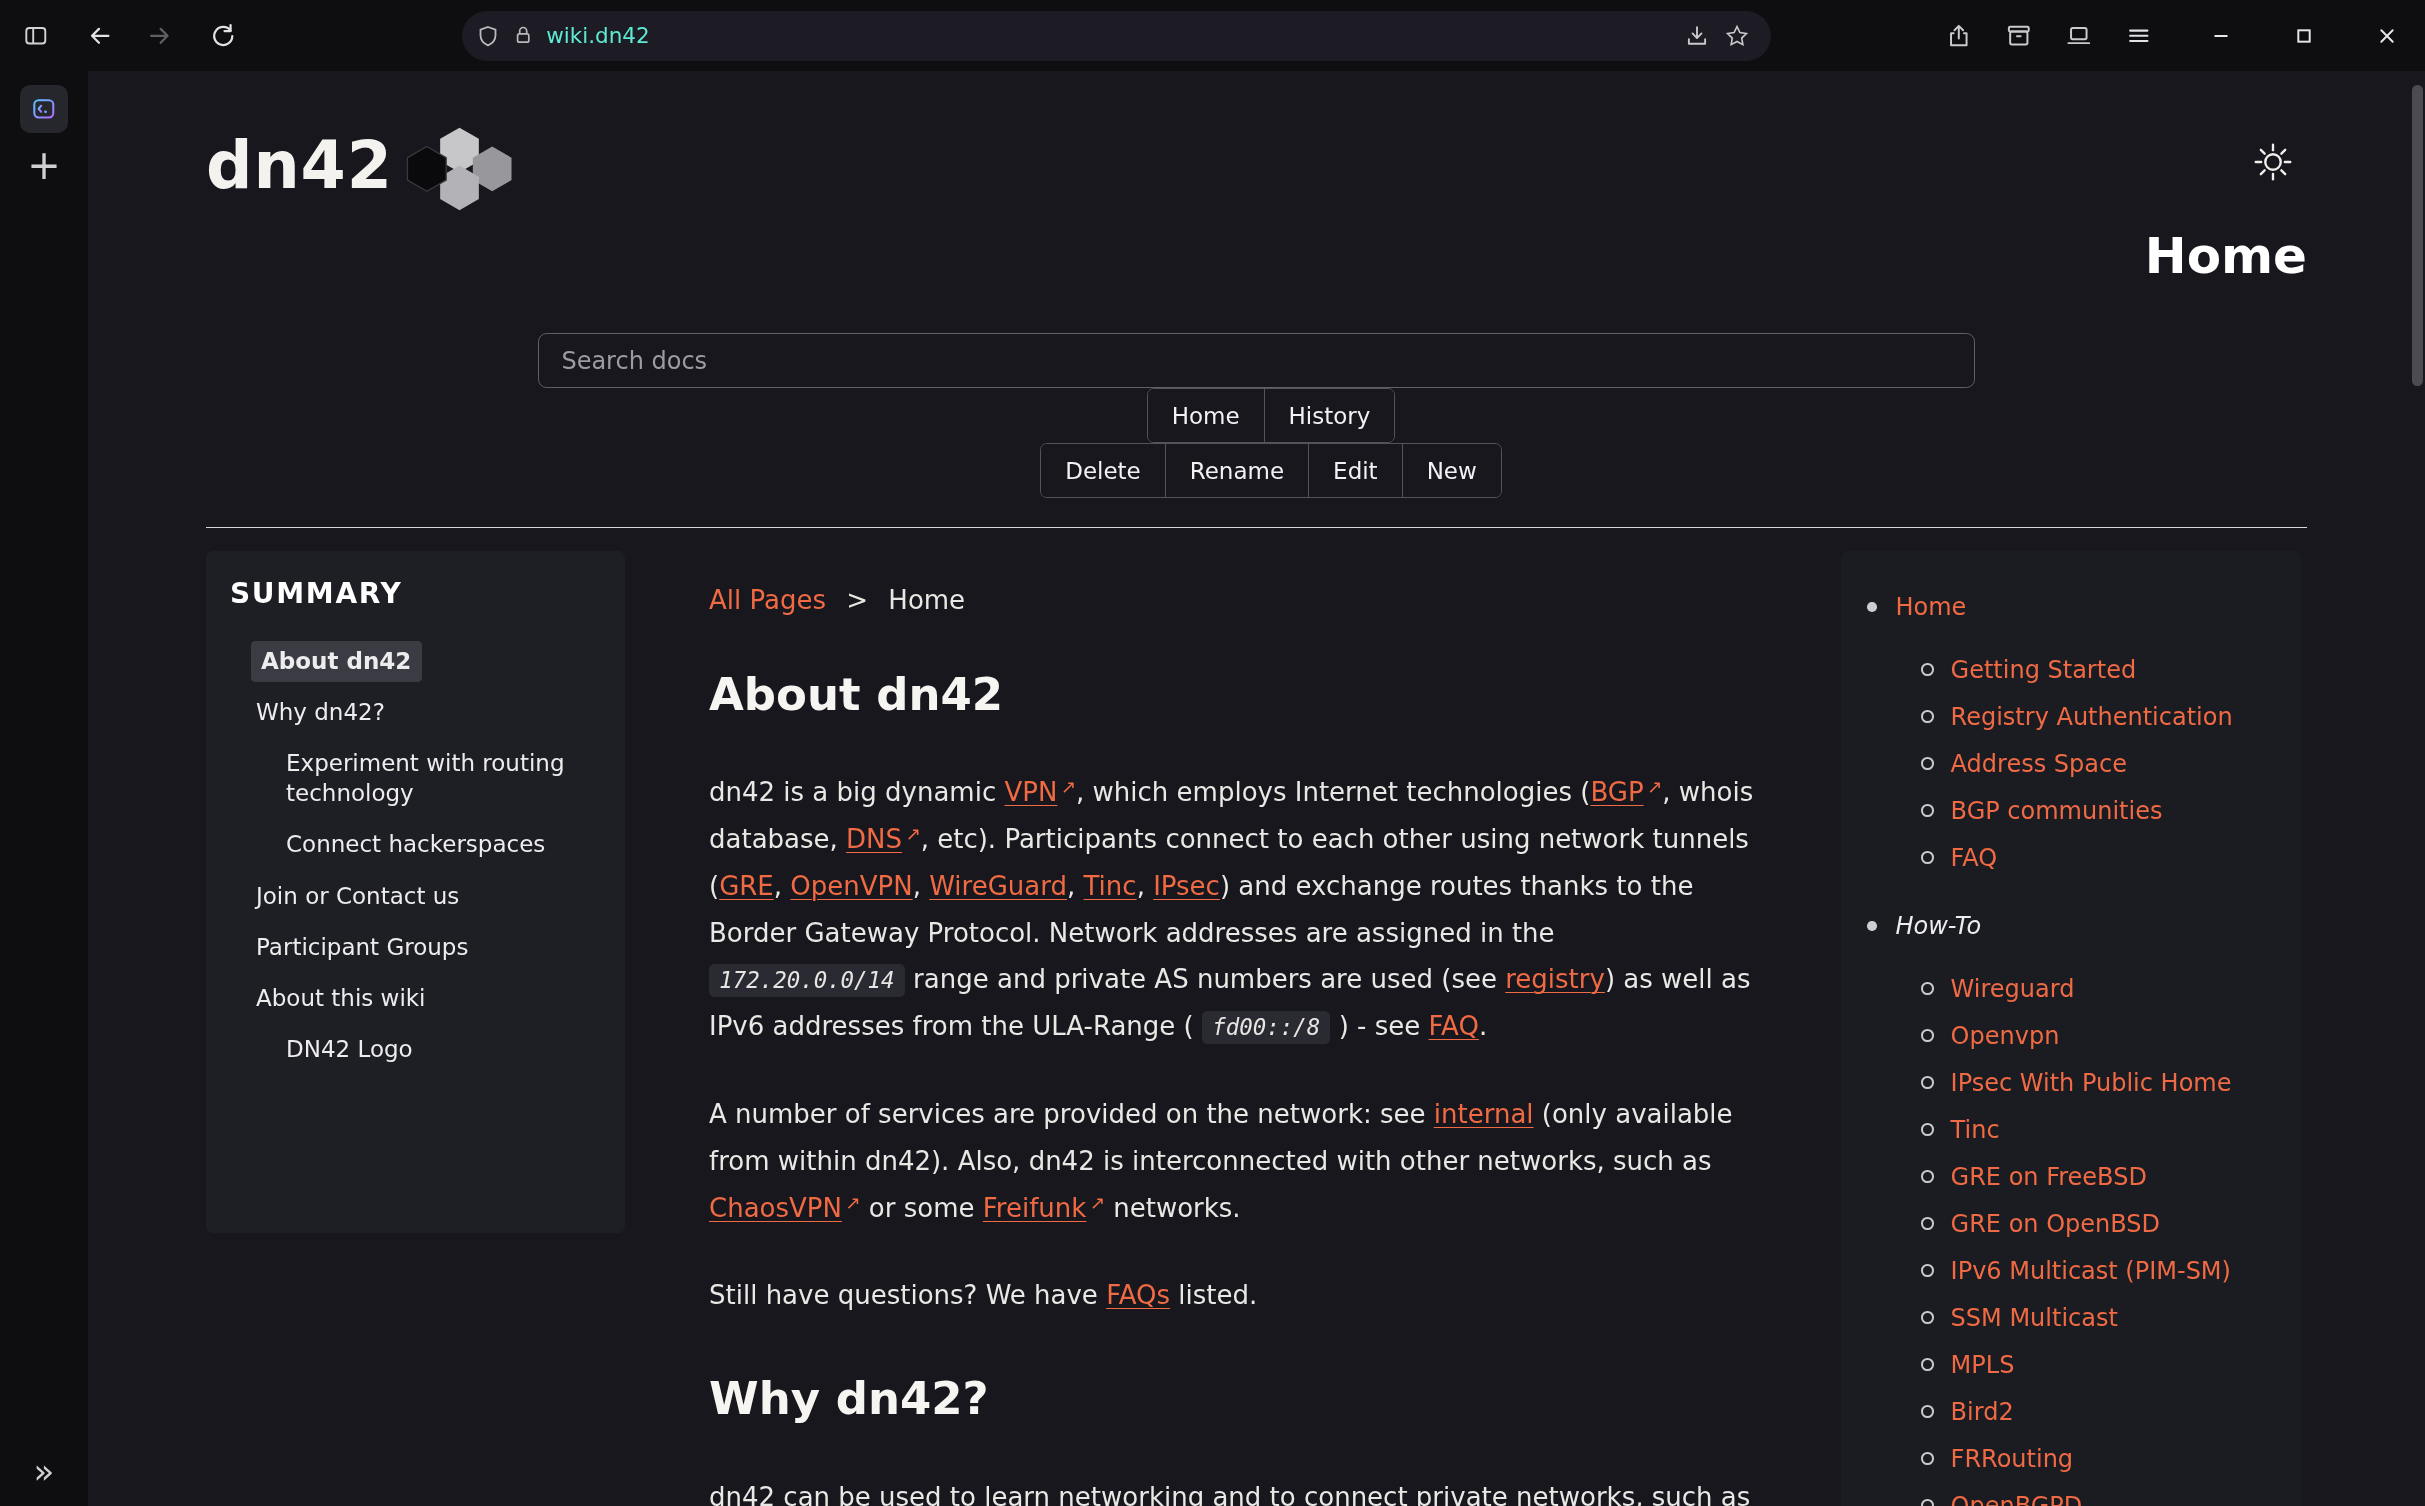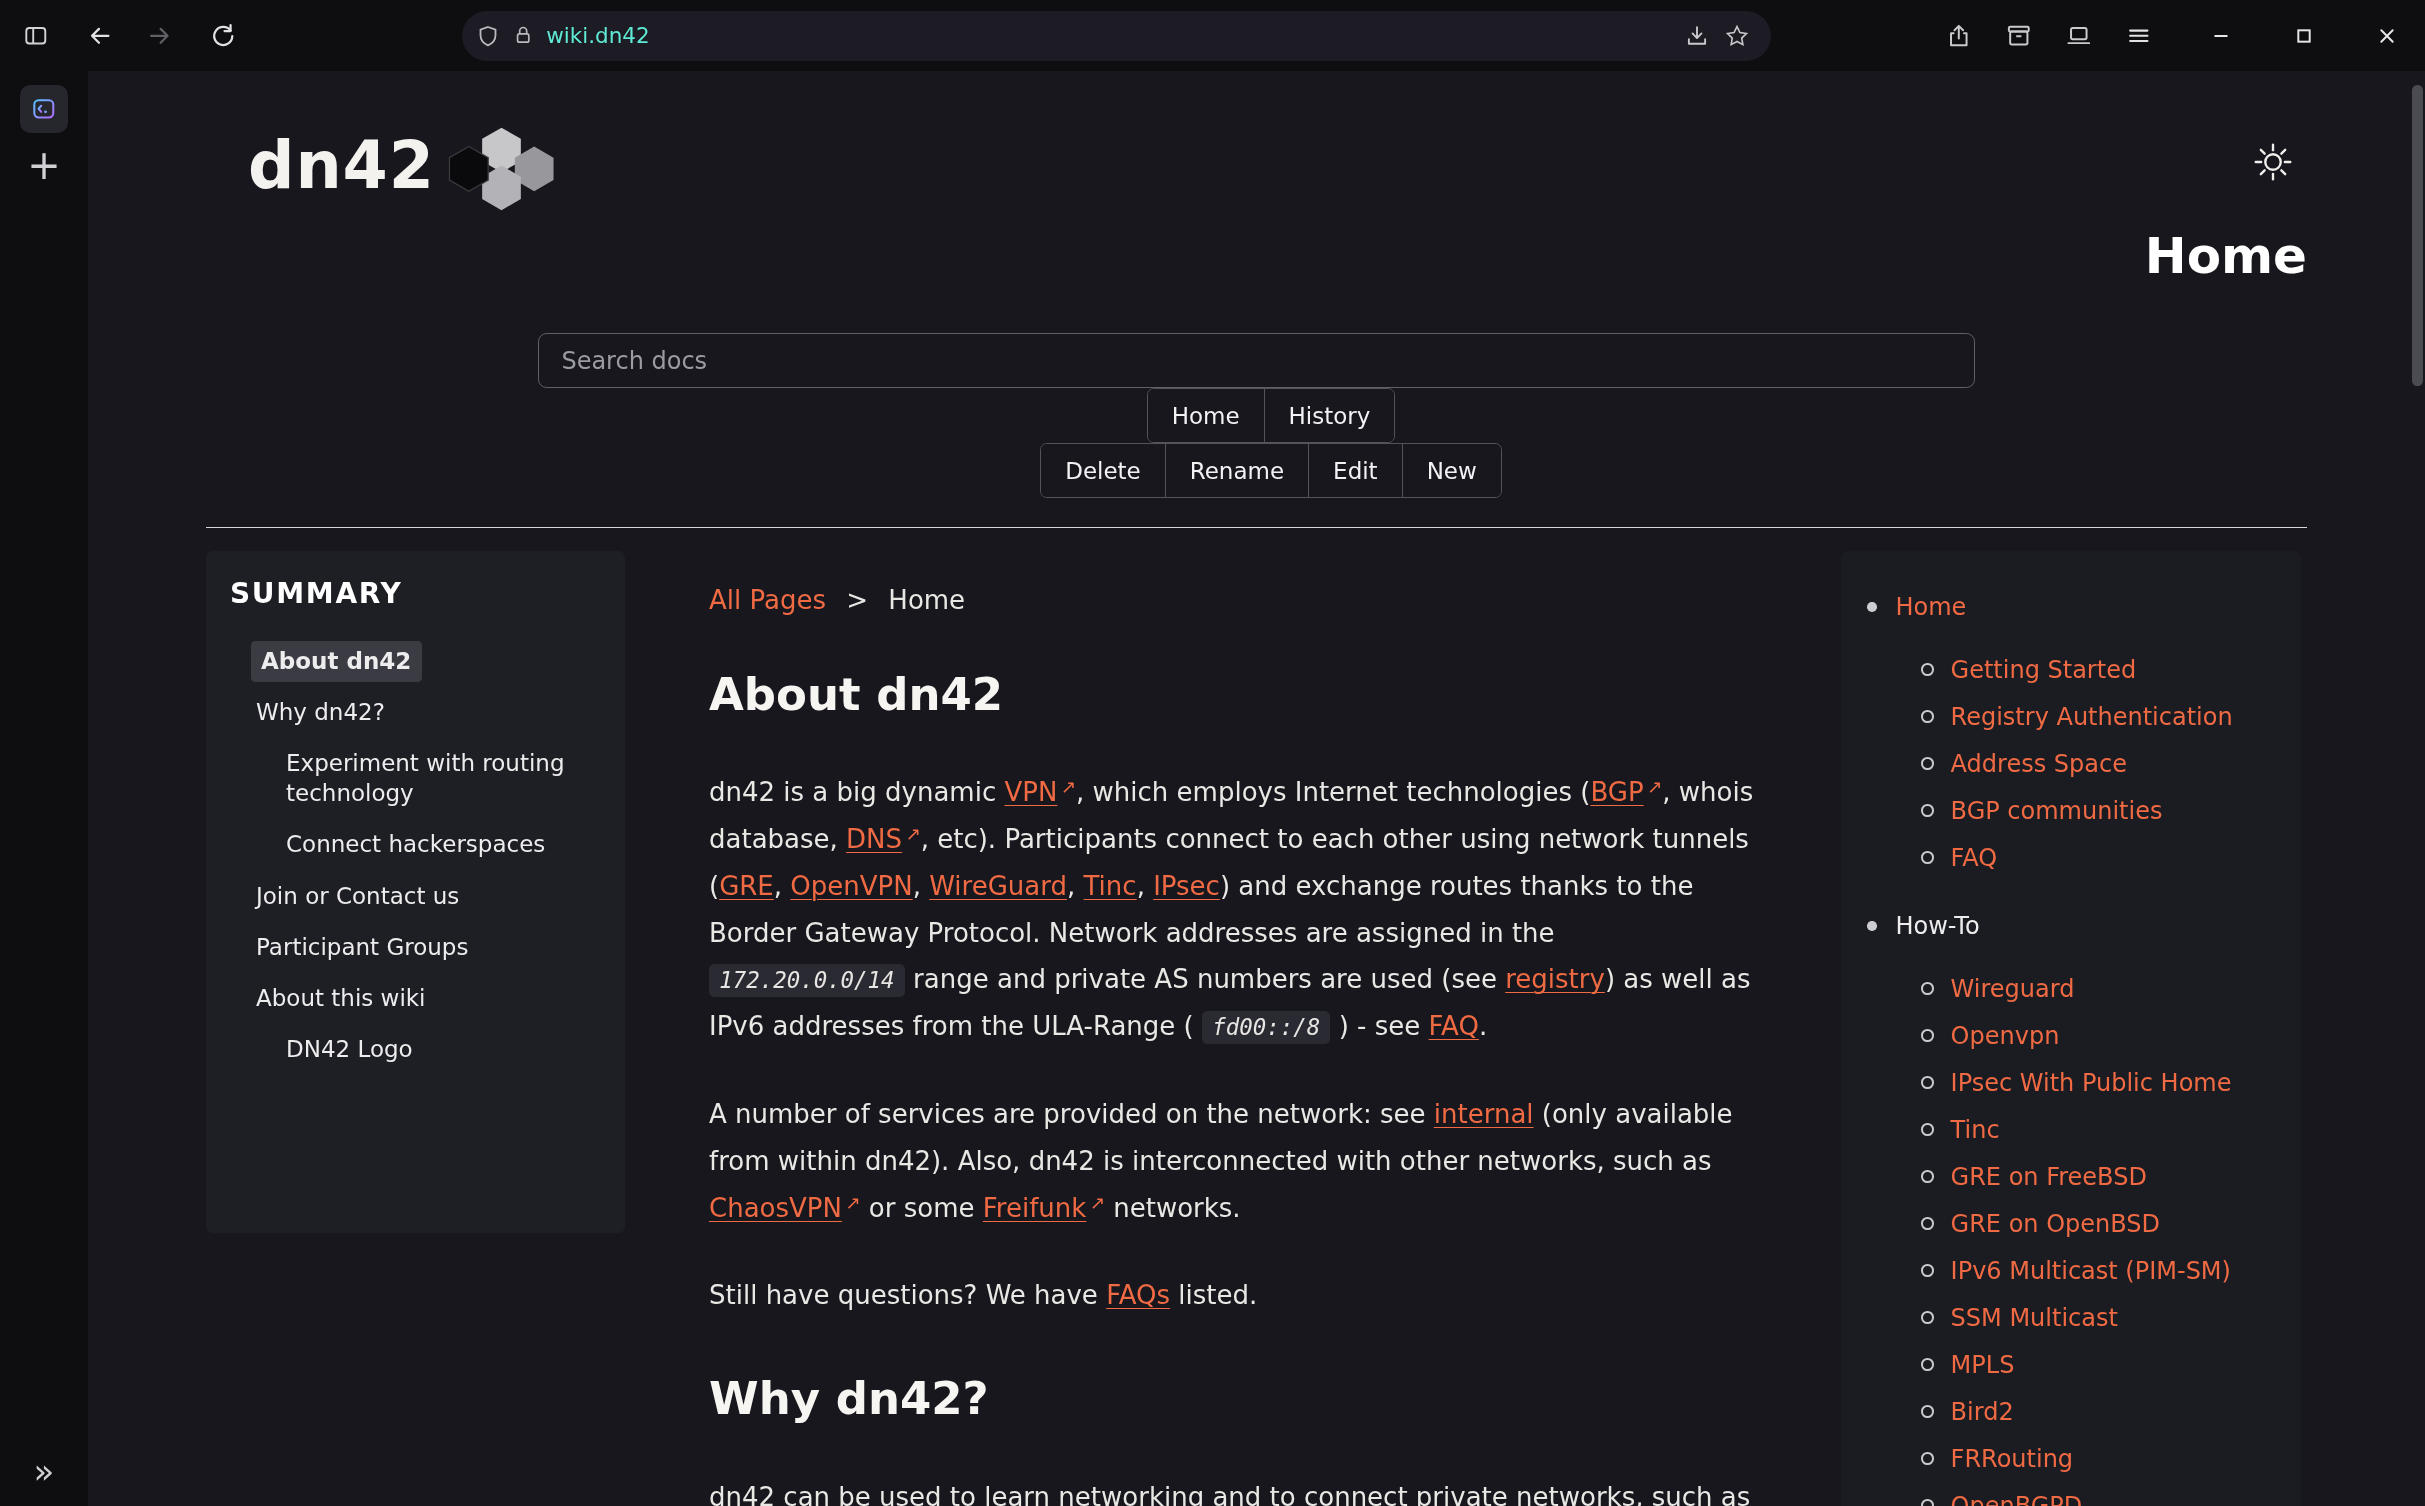--- a/index.html
+++ b/index.html
@@ -36,21 +36,21 @@
   .rail-plus{width:48px;height:48px;margin:8.6px auto 0;display:flex;align-items:center;justify-content:center;
     font-size:40px;color:#cfcfd4;line-height:1;}
   .rail-expand{position:absolute;bottom:15.5px;left:0;width:100%;text-align:center;font-size:34px;color:#cfcfd4;}
 
   
   .page{position:absolute;top:71px;left:88px;right:0;bottom:0;background:var(--page-bg);overflow:hidden;}
   .page-inner{position:relative;margin-left:118px;width:2101px;height:100%;}
   .scroll-thumb{position:absolute;top:13.8px;right:2.6px;width:11.2px;height:301px;border-radius:5.2px;background:#4b4b53;}
 
   .logo-row{padding-top:50px;display:flex;align-items:flex-start;}
-  .logo-text{font-size:65px;font-weight:700;color:#f4f2ef;letter-spacing:0.9px;line-height:90px;margin-left:42px;}
+  .logo-text{font-size:65px;font-weight:700;color:#f4f2ef;letter-spacing:0.9px;line-height:90px;}
   .logo-hex{margin-left:1.7px;margin-top:3.4px;}
   .sun-btn{position:absolute;top:67px;right:10.3px;width:48px;height:48px;display:flex;align-items:center;justify-content:center;}
   .page-title{text-align:right;font-size:50px;font-weight:700;color:#ffffff;margin-top:12px;line-height:1;}
 
   .search-row{display:flex;align-items:center;margin-top:52px;flex-direction:column;}
   .search-input{width:1437px;height:55px;box-sizing:border-box;background:var(--page-bg);
     border:1.7px solid #60606a;border-radius:8.6px;color:#e9e9eb;font-size:24px;padding:0 22.4px;
     font-family:"DejaVu Sans","Liberation Sans",sans-serif;outline:none;flex:none;}
   .search-input::placeholder{color:#9b9ba3;}
   .btn-group{display:flex;margin-left:29px;border:1.7px solid #53535c;border-radius:6.9px;overflow:hidden;
@@ -90,21 +90,21 @@
   
   .right-nav{flex:none;width:460px;margin-left:85px;min-height:1072px;box-sizing:border-box;
     background:#1b1b22;border-radius:6.9px;padding:41px 13.8px 34px 26px;font-size:24px;}
   .nav-group + .nav-group{margin-top:38px;}
   .nav-group-head{display:flex;align-items:center;margin-bottom:33px;}
   .disc{width:9.5px;height:9.5px;border-radius:50%;background:#cdcdd1;margin-right:19px;flex:none;}
   .nav-sub{margin:9px;padding:0 0 0 45px;}
   .nav-row{display:flex;align-items:center;margin-bottom:17px;}
   .ring{width:8.6px;height:8.6px;border-radius:50%;border:2.2px solid #c9c9cd;margin-right:17px;flex:none;box-sizing:content-box;}
   .nav-link{color:var(--accent);text-decoration:none;line-height:1.25;}
-  .nav-plain{color:#ededee;line-height:1.25;}
+  .nav-plain{color:#ededee;line-height:1.25;font-style:italic;}
 </style>
 </head>
 <body>
 
 <div class="window">
 
   <div class="chrome">
     <div class="icon-btn">
       <svg width="27.6" height="27.6" viewBox="0 0 32 32">
           <rect x="5" y="7" width="22" height="18" rx="3.5" fill="none" stroke="#d3d3d6" stroke-width="2.2"></rect>

